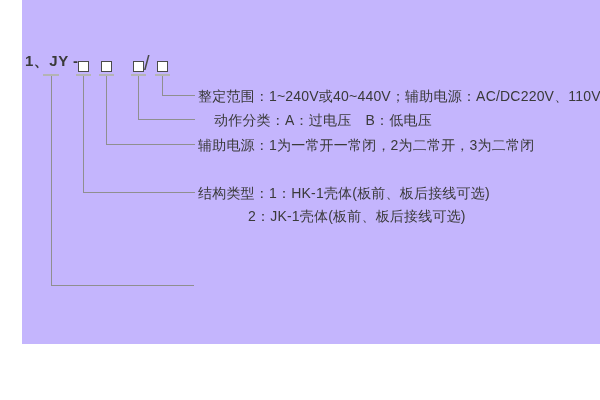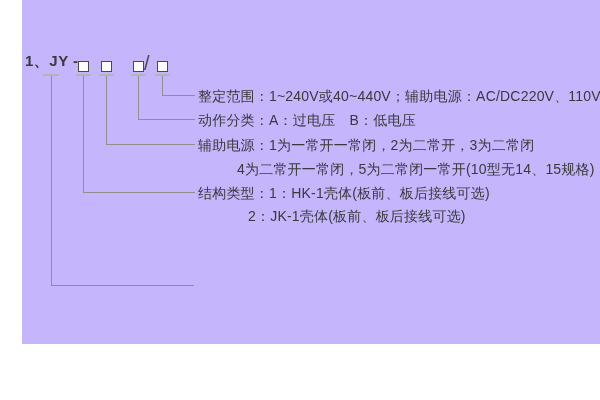--- a/index.html
+++ b/index.html
@@ -51,19 +51,18 @@
   <span class="stem" style="left:61px;height:116px"></span>
   <span class="stem" style="left:29px;height:209px"></span>
 
   <span class="leader" style="left:140px;top:95px;width:33px"></span>
   <span class="leader" style="left:116px;top:119px;width:57px"></span>
   <span class="leader" style="left:84px;top:144px;width:89px"></span>
   <span class="leader" style="left:61px;top:192px;width:112px"></span>
   <span class="leader" style="left:29px;top:285px;width:143px"></span>
 
   <span class="txt" style="left:176px;top:87px">整定范围：1~240V或40~440V；辅助电源：AC/DC220V、110V、48V</span>
-  <span class="txt" style="left:176px;top:111px">动作分类：A：过电压　B：低电压</span>
+  <span class="txt" style="left:192px;top:111px">动作分类：A：过电压　B：低电压</span>
   <span class="txt" style="left:176px;top:136px">辅助电源：1为一常开一常闭，2为二常开，3为二常闭</span>
-  <span class="txt" style="left:215px;top:160px">4为二常开一常闭，5为二常闭一常开(10型无14、15规格)</span>
   <span class="txt" style="left:176px;top:184px">结构类型：1：HK-1壳体(板前、板后接线可选)</span>
   <span class="txt" style="left:226px;top:207px">2：JK-1壳体(板前、板后接线可选)</span>
 
 </div>
 
 </body></html>

